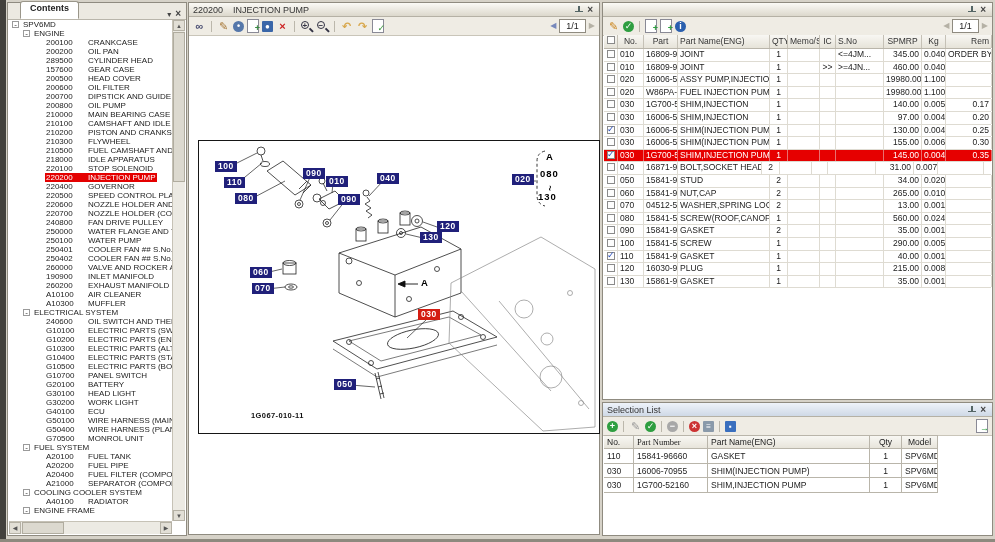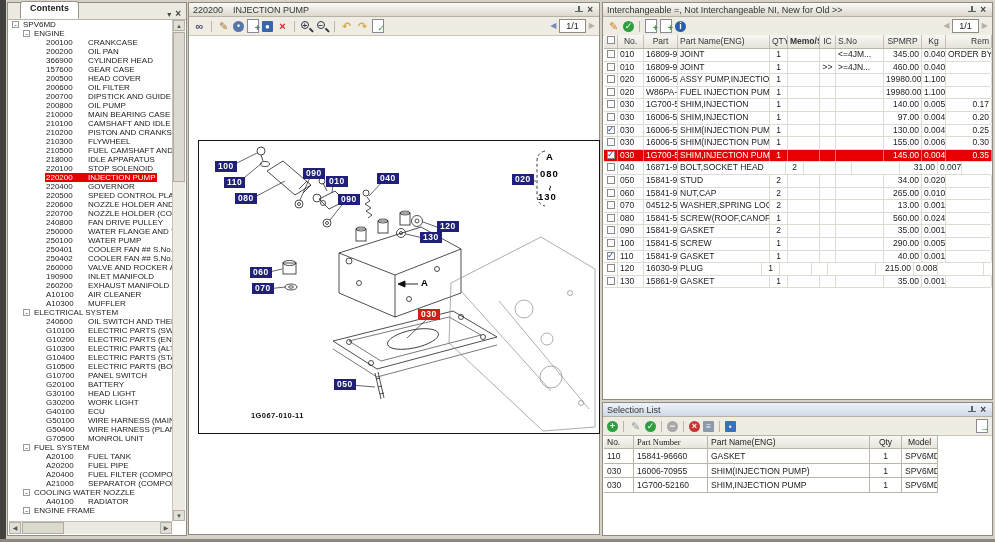--- a/index.html
+++ b/index.html
@@ -122,21 +122,21 @@
           </span>
         </div>
         <div class="tree-row item">
           <span class="twrap">
             <span class="titem-code">200200</span>
             <span>OIL PAN</span>
           </span>
         </div>
         <div class="tree-row item">
           <span class="twrap">
-            <span class="titem-code">366900</span>
+            <span class="titem-code">289500</span>
             <span>CYLINDER HEAD</span>
           </span>
         </div>
         <div class="tree-row item">
           <span class="twrap">
             <span class="titem-code">157600</span>
             <span>GEAR CASE</span>
           </span>
         </div>
         <div class="tree-row item">
@@ -406,21 +406,21 @@
           </span>
         </div>
         <div class="tree-row item">
           <span class="twrap">
             <span class="titem-code">A21000</span>
             <span>SEPARATOR (COMPONENT PAR</span>
           </span>
         </div>
         <div class="tree-row group">
           <span class="tw-box">-</span>
-          <span class="twrap">COOLING WATER NOZZLE</span>
+          <span class="twrap">COOLING COOLER SYSTEM</span>
         </div>
         <div class="tree-row item">
           <span class="twrap">
             <span class="titem-code">A40100</span>
             <span>RADIATOR</span>
           </span>
         </div>
         <div class="tree-row group">
           <span class="tw-box">-</span>
           <span class="twrap">ENGINE FRAME</span>
@@ -599,21 +599,20 @@
           <div class="dlabel plain" style="left: 341px; top: 27px;">080</div>
           <div class="dlabel tilde" style="left: 348px; top: 42px;">~</div>
           <div class="dlabel plain" style="left: 339px; top: 50px;">130</div>
           <div class="dlabel plain" style="left: 222px; top: 136px;">A</div>
         </div>
     </div>
   </div>
 
   <div class="panel" id="parts-panel">
     <div class="titlebar" style="height:13px;">
-      <span>Interchangeable =, Not Interchangeable NI, New for Old &gt;&gt;</span>
       <span class="grow"></span>
       <span class="pin-icon"></span>
       <span class="close-x">×</span>
     </div>
     <div class="toolbar" id="parts-toolbar">
       <span class="icx glyph" style="color: rgb(204, 136, 34);">✎</span>
         <span class="icx circle" style="background: rgb(46, 158, 64);">✓</span>
         <span class="tsep"></span>
         <span class="icx page">
           <span class="pg" style="color: rgb(46, 158, 64);">+</span>
@@ -630,21 +629,21 @@
     </div>
     <div class="gridwrap">
       <div class="hrow" id="parts-header">
           <div class="hcell" style="width: 14px;">
             <div class="cb"></div>
           </div>
           <div class="hcell" style="width: 26px; text-align: center;">No.</div>
           <div class="hcell" style="width: 34px; text-align: center;">Part</div>
           <div class="hcell" style="width: 92px; text-align: left;">Part Name(ENG)</div>
           <div class="hcell" style="width: 18px; text-align: center;">QTY</div>
-          <div class="hcell" style="width: 32px; text-align: right; font-weight: bold;">Memo/S</div>
+          <div class="hcell" style="width: 32px; text-align: right;">Memo/S</div>
           <div class="hcell" style="width: 16px; text-align: center;">IC</div>
           <div class="hcell" style="width: 48px; text-align: left;">S.No</div>
           <div class="hcell" style="width: 38px; text-align: center;">SPMRP</div>
           <div class="hcell" style="width: 24px; text-align: center;">Kg</div>
           <div class="hcell" style="width: 46px; text-align: right;">Rem</div>
         </div>
       <div id="parts-rows">
           <div class="drow">
             <div class="dcell" style="width: 14px;">
               <div class="cb"></div>
@@ -779,21 +778,21 @@
             <div class="dcell al-r" style="width: 38px;">145.00</div>
             <div class="dcell" style="width: 24px;">0.004</div>
             <div class="dcell al-r" style="width: 46px;">0.35</div>
           </div>
           <div class="drow">
             <div class="dcell" style="width: 14px;">
               <div class="cb"></div>
             </div>
             <div class="dcell" style="width: 26px;">040</div>
             <div class="dcell" style="width: 34px;">16871-91...</div>
-            <div class="dcell" style="width: 108px;">BOLT,SOCKET HEAD</div>
+            <div class="dcell" style="width: 84px;">BOLT,SOCKET HEAD</div>
             <div class="dcell al-c" style="width: 18px;">2</div>
             <div class="dcell" style="width: 32px;"></div>
             <div class="dcell al-c" style="width: 16px;"></div>
             <div class="dcell" style="width: 48px;"></div>
             <div class="dcell al-r" style="width: 38px;">31.00</div>
             <div class="dcell" style="width: 24px;">0.007</div>
             <div class="dcell" style="width: 46px;"></div>
           </div>
           <div class="drow">
             <div class="dcell" style="width: 14px;">
@@ -899,21 +898,21 @@
             <div class="dcell al-r" style="width: 38px;">40.00</div>
             <div class="dcell" style="width: 24px;">0.001</div>
             <div class="dcell" style="width: 46px;"></div>
           </div>
           <div class="drow">
             <div class="dcell" style="width: 14px;">
               <div class="cb"></div>
             </div>
             <div class="dcell" style="width: 26px;">120</div>
             <div class="dcell" style="width: 34px;">16030-96...</div>
-            <div class="dcell" style="width: 84px;">PLUG</div>
+            <div class="dcell" style="width: 92px;">PLUG</div>
             <div class="dcell al-c" style="width: 18px;">1</div>
             <div class="dcell" style="width: 32px;"></div>
             <div class="dcell al-c" style="width: 16px;"></div>
             <div class="dcell" style="width: 48px;"></div>
             <div class="dcell al-r" style="width: 38px;">215.00</div>
             <div class="dcell" style="width: 24px;">0.008</div>
             <div class="dcell" style="width: 46px;"></div>
           </div>
           <div class="drow">
             <div class="dcell" style="width: 14px;">

